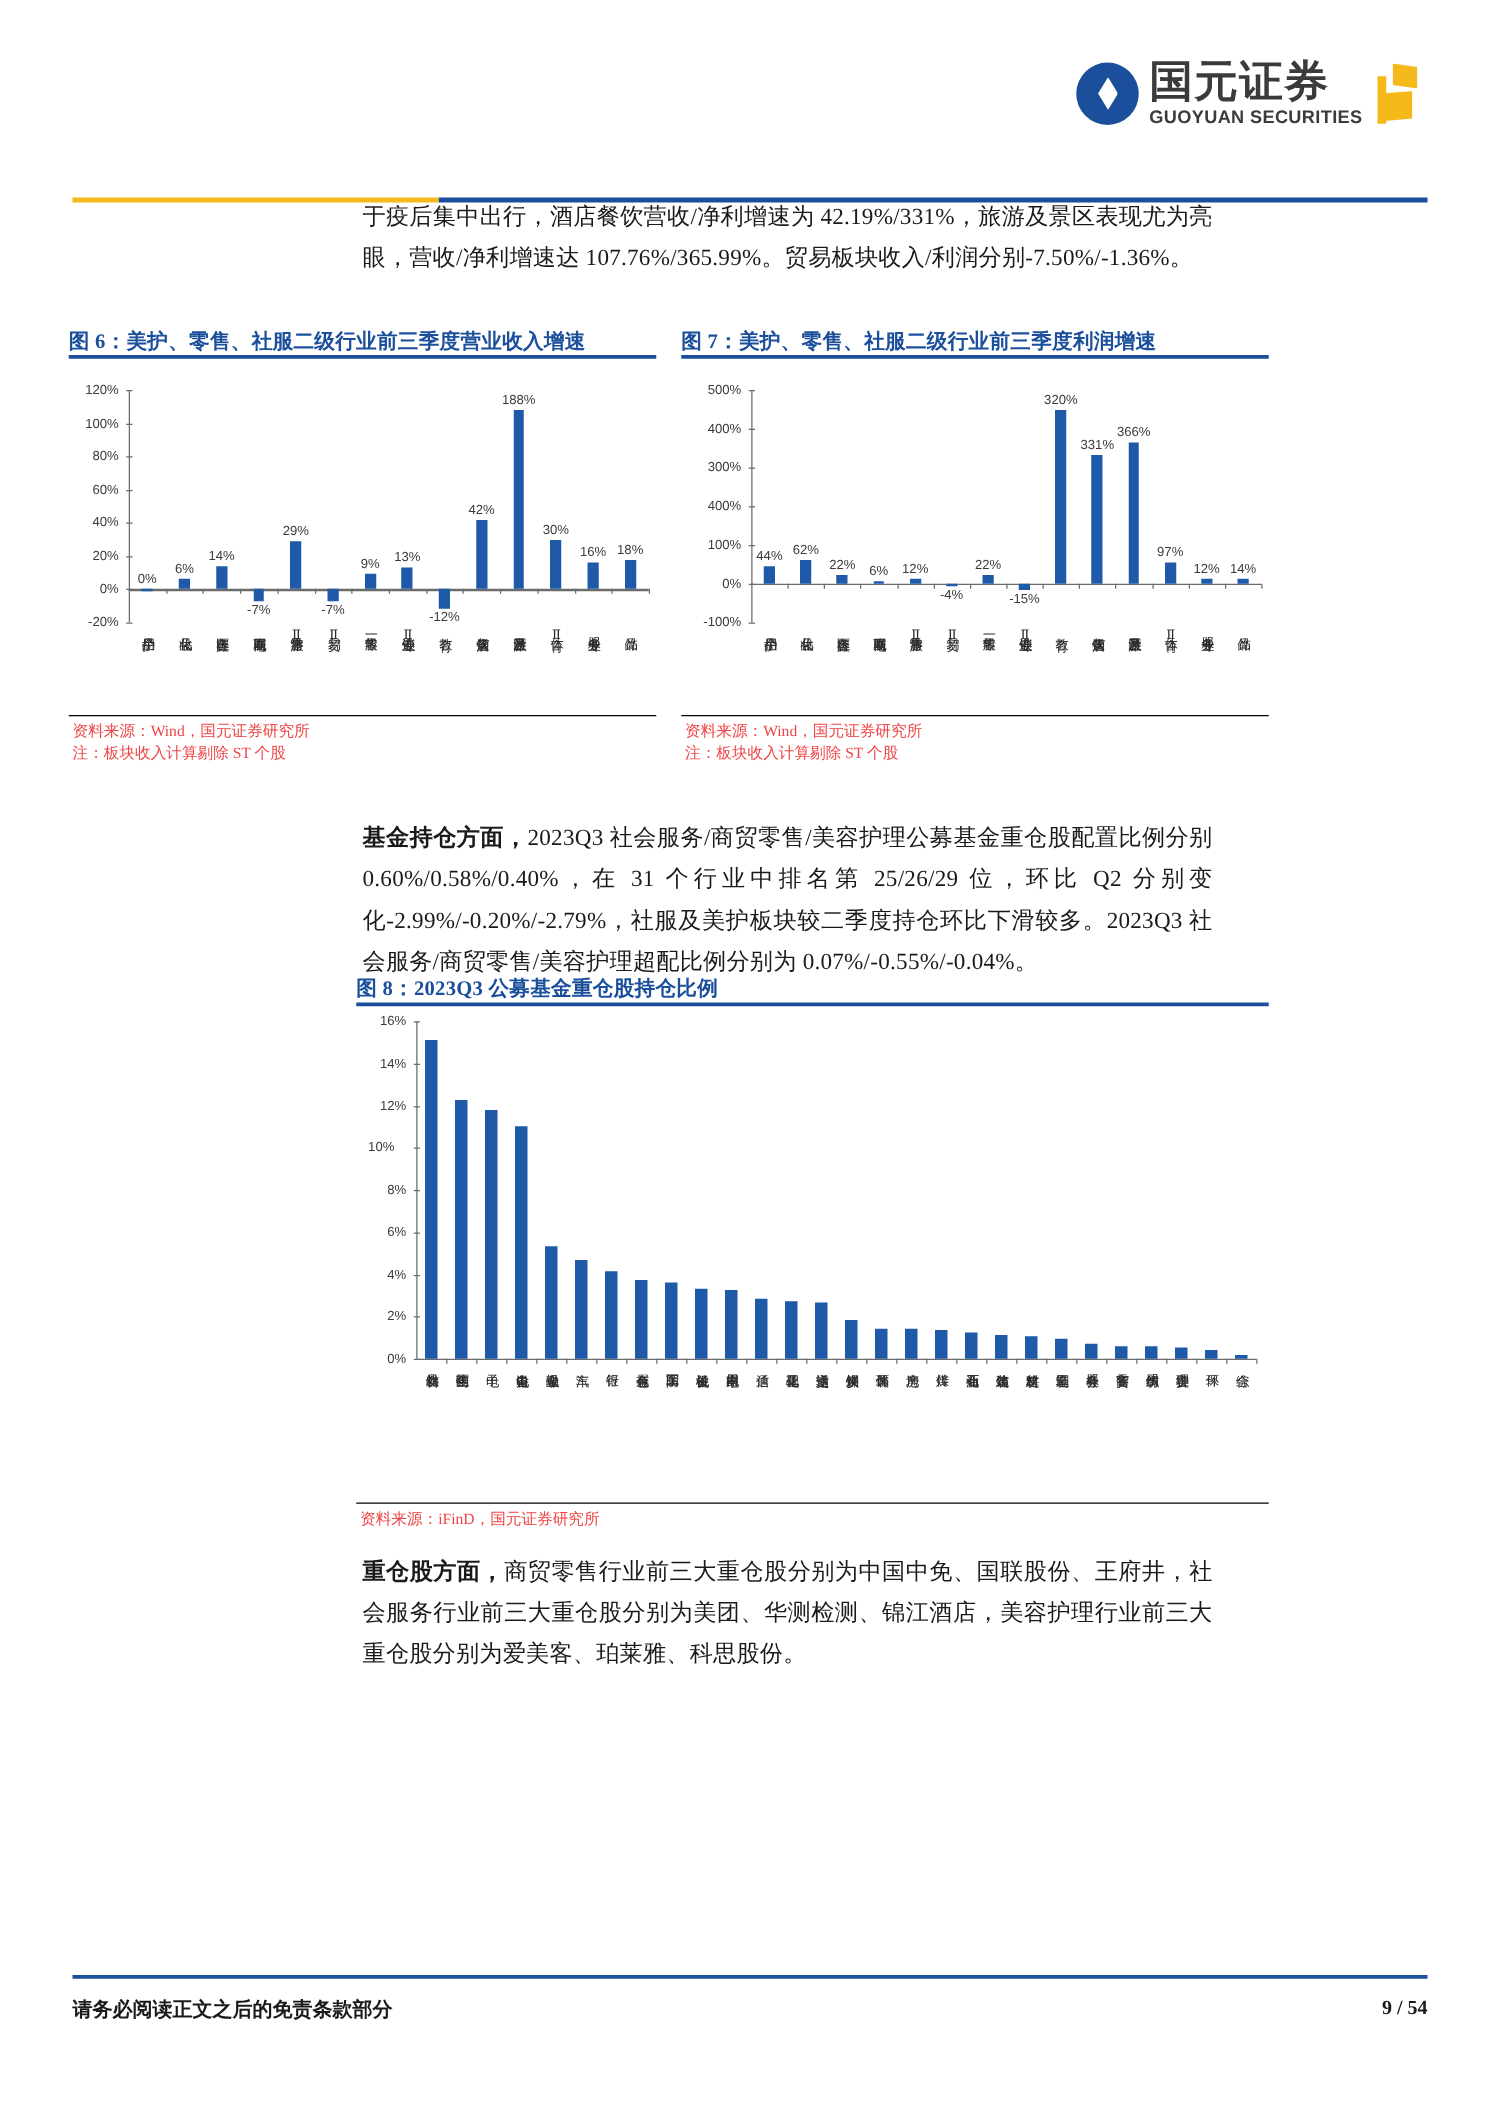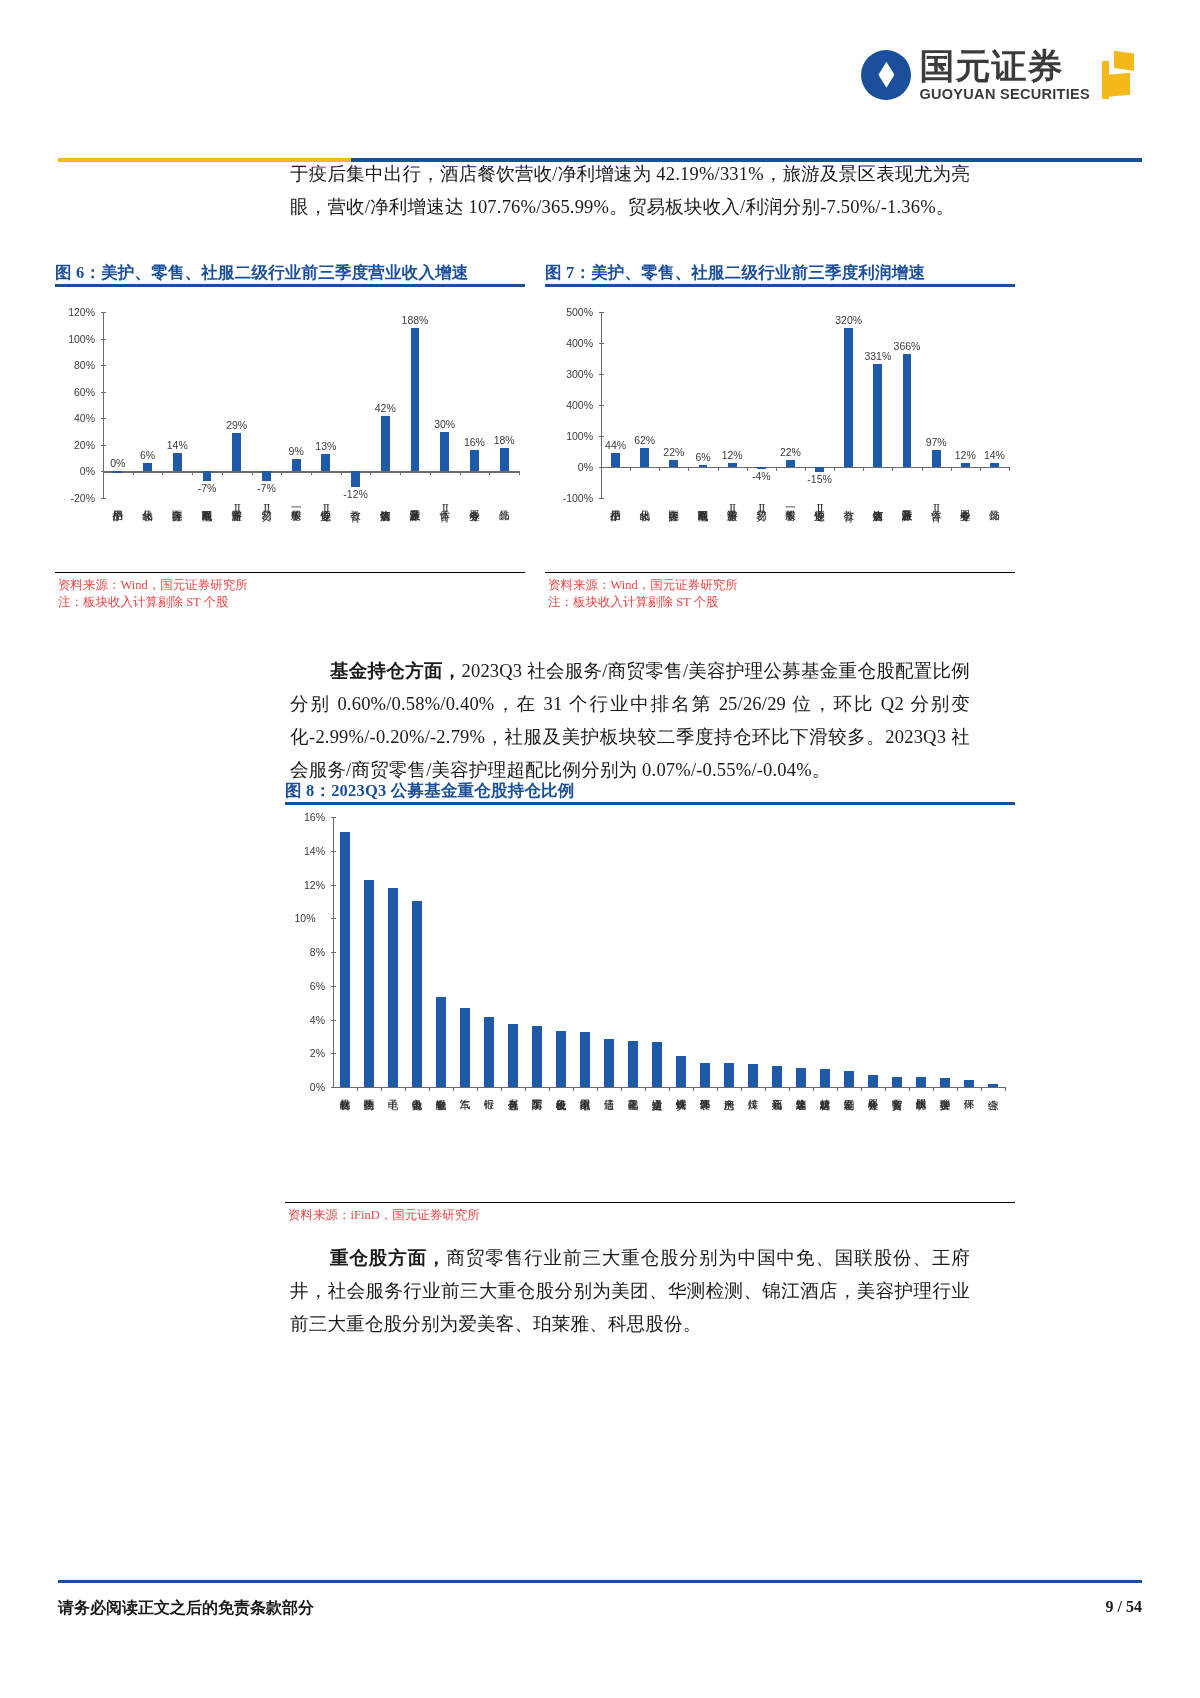--- a/index.html
+++ b/index.html
@@ -66,21 +66,21 @@
 
   
   .para {
     position: absolute;
     font-size: 18.5px;
     line-height: 33px;
     color: #1a1a1a;
     text-align: justify;
     letter-spacing: 0.2px;
   }
-  .para b { font-weight: bold; margin-left: 40px; }
+  .para b { font-weight: bold; }
 
   #para-top { left: 290px; width: 680px; top: 158px; }
   #para-fund { left: 290px; width: 680px; top: 655px; }
   #para-heavy { left: 290px; width: 680px; top: 1242px; }
 
   
   .fig-title {
     position: absolute;
     font-family: "Liberation Serif", serif;
     font-weight: bold;

